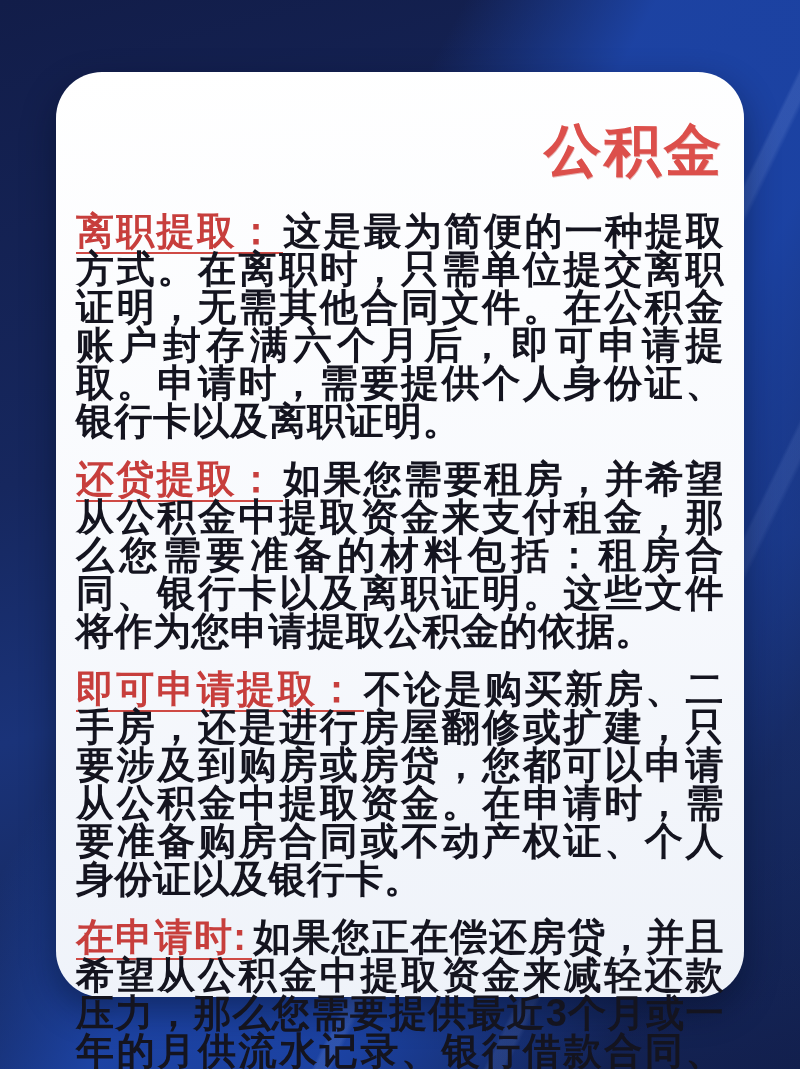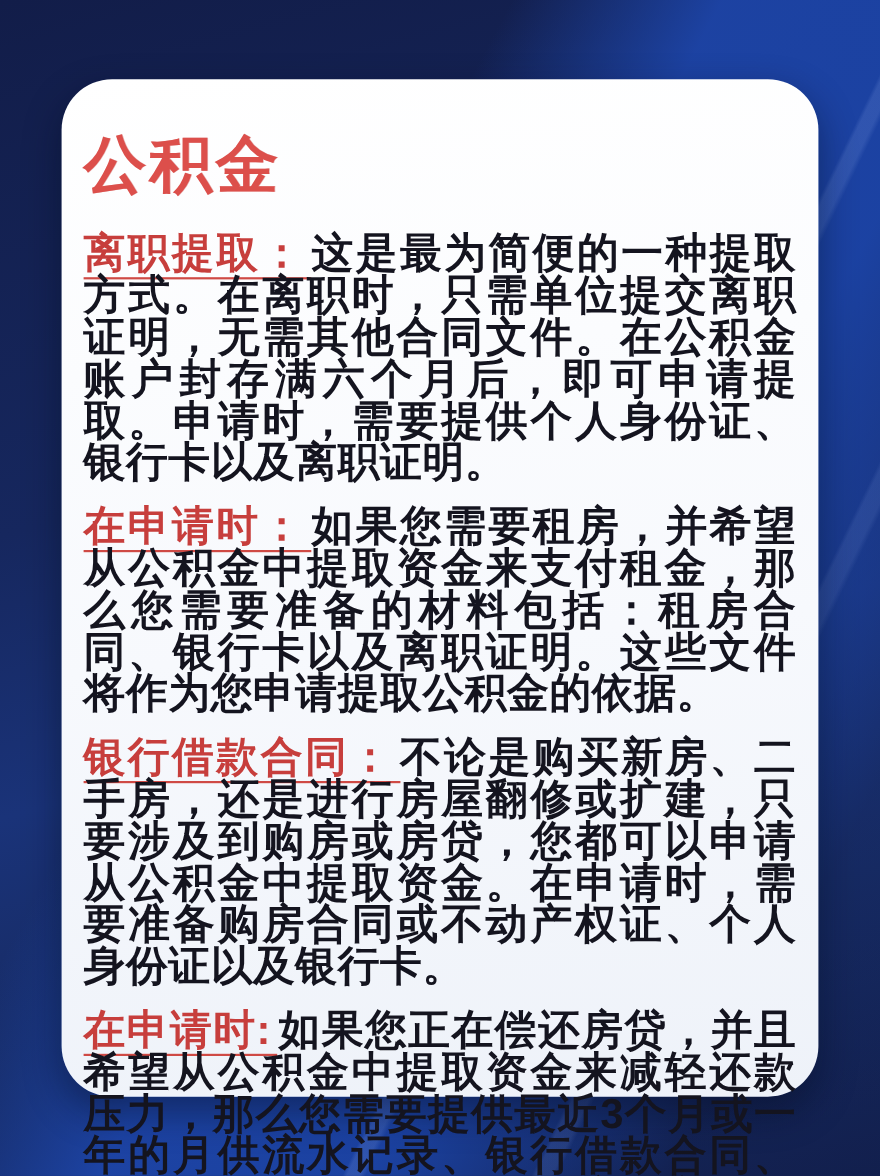--- a/index.html
+++ b/index.html
@@ -31,21 +31,21 @@
     top: 72px;
     width: 688px;
     height: 925px;
     background: linear-gradient(175deg, #ffffff 0%, #f7f9fd 55%, #eef2f9 100%);
     border-radius: 46px;
     box-shadow: 0 14px 34px rgba(4, 10, 32, 0.45);
     padding: 46px 20px 0 20px;
   }
 
   .title {
-    text-align: left;
+    text-align: right;
     font-weight: 800;
     font-size: 57px;
     line-height: 64px;
     letter-spacing: 3px;
     color: #dc4f4b;
     text-shadow: 0.5px 0.5px 0 rgba(190,50,45,0.35);
   }
 
   .sections { margin-top: 30px; }
 
@@ -75,20 +75,20 @@
 <div class="card">
 
   <div class="title">
     <div>公积金</div>
   </div>
 
   <div class="sections">
 
     <p class="section"><span class="section-label">离职提取：</span><span class="section-text">这是最为简便的一种提取方式。在离职时，只需单位提交离职证明，无需其他合同文件。在公积金账户封存满六个月后，即可申请提取。申请时，需要提供个人身份证、银行卡以及离职证明。</span></p>
 
-    <p class="section"><span class="section-label">在申请时：</span><span class="section-text">如果您需要租房，并希望从公积金中提取资金来支付租金，那么您需要准备的材料包括：租房合同、银行卡以及离职证明。这些文件将作为您申请提取公积金的依据。</span></p>
+    <p class="section"><span class="section-label">还贷提取：</span><span class="section-text">如果您需要租房，并希望从公积金中提取资金来支付租金，那么您需要准备的材料包括：租房合同、银行卡以及离职证明。这些文件将作为您申请提取公积金的依据。</span></p>
 
-    <p class="section"><span class="section-label">银行借款合同：</span><span class="section-text">不论是购买新房、二手房，还是进行房屋翻修或扩建，只要涉及到购房或房贷，您都可以申请从公积金中提取资金。在申请时，需要准备购房合同或不动产权证、个人身份证以及银行卡。</span></p>
+    <p class="section"><span class="section-label">即可申请提取：</span><span class="section-text">不论是购买新房、二手房，还是进行房屋翻修或扩建，只要涉及到购房或房贷，您都可以申请从公积金中提取资金。在申请时，需要准备购房合同或不动产权证、个人身份证以及银行卡。</span></p>
 
     <p class="section"><span class="section-label">在申请时:</span><span class="section-text">如果您正在偿还房贷，并且希望从公积金中提取资金来减轻还款压力，那么您需要提供最近3个月或一年的月供流水记录、银行借款合同、个人身份证以及银行卡。这些文件将用于证明您的还贷情况和申请资格。</span></p>
 
   </div>
 </div>
 
 </body></html>

